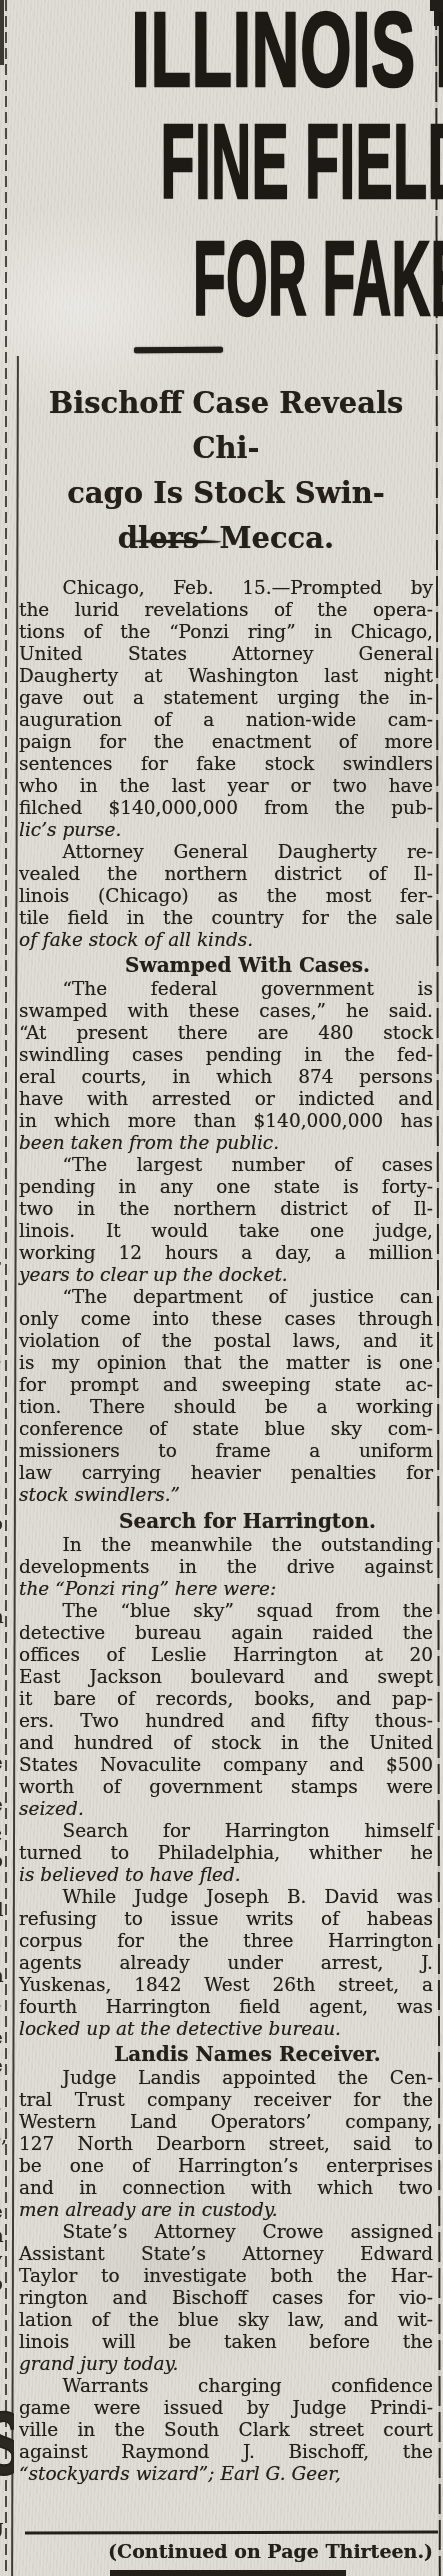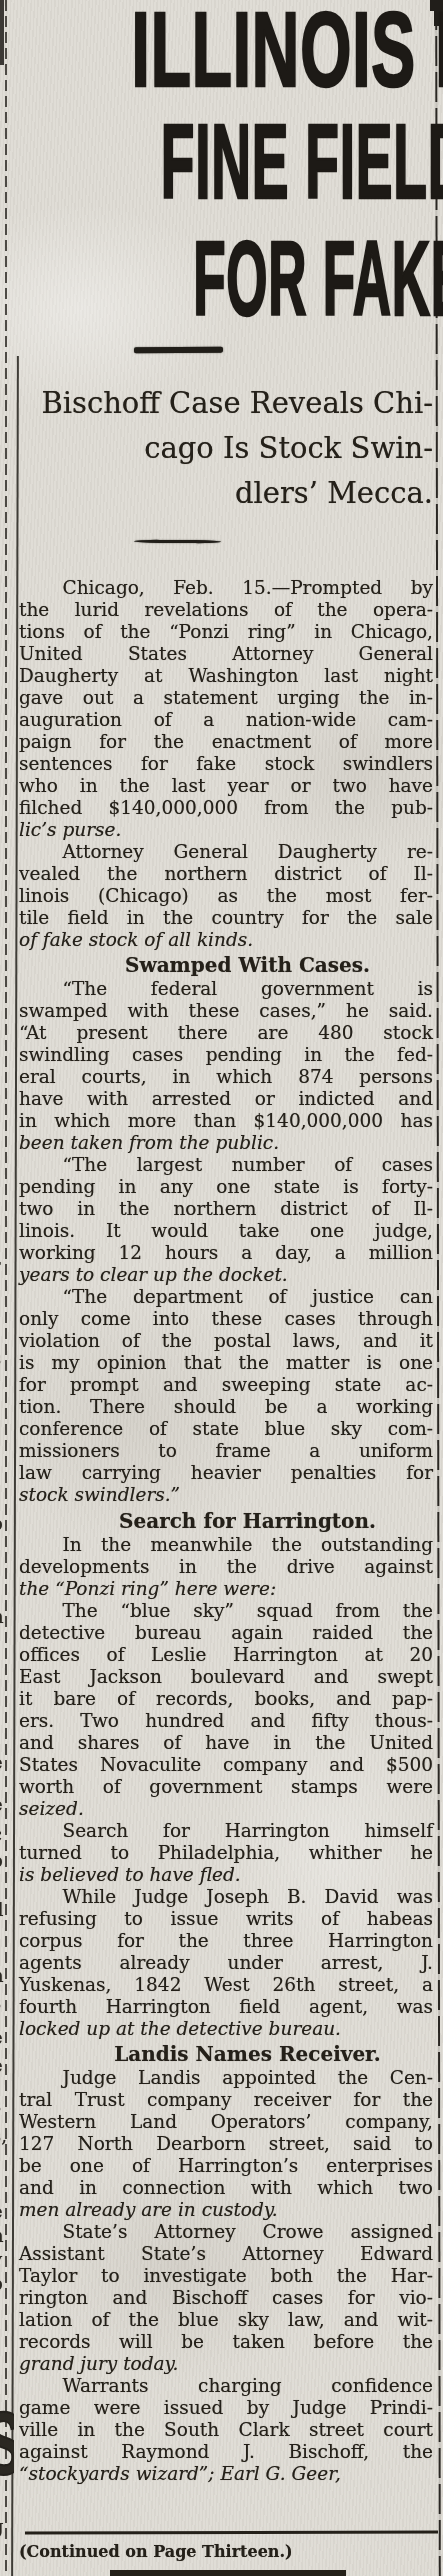--- a/index.html
+++ b/index.html
@@ -51,21 +51,21 @@
   #hl2>span{transform:scaleX(.52);}
   #hl3>span{transform:scaleX(.50);}
   .divider{position:absolute;background:#211e19;border-radius:2.1px;
     box-shadow:0 0 1.4px rgba(33,30,25,.8);}
   #divider-headline{left:134px;top:347px;width:89px;height:6.2px;transform:rotate(-.5deg);}
   #divider-subhead{left:134px;top:540px;width:87px;height:3.4px;transform:rotate(.4deg);
     border-radius:40%/60%;}
   
   #subhead{
     position:absolute;left:19px;top:381px;width:414px;
-    text-align:right;font-weight:normal;font-size:29px;line-height:45px;
+    text-align:center;font-weight:bold;font-size:29px;line-height:45px;
     color:#242019;text-shadow:0 0 0.7px rgba(36,32,25,.6);
   }
   
   #article-column{
     position:absolute;left:19px;top:577px;width:414px;
     font-size:18.5px;color:#242019;
     text-shadow:0 0 0.7px rgba(36,32,25,.5);
   }
   .ln{
     height:22px;line-height:22px;overflow:visible;
@@ -74,22 +74,22 @@
   .ln.last{text-align-last:left;font-style:italic;}
   .ln.first{text-indent:16.5px;padding-left:27px;}
   .sh{
     height:22px;line-height:22px;margin:3.4px 0 2.1px 0;
     text-align:center;font-weight:bold;font-size:20px;padding-left:43px;
   }
   
   #rule-above-continued{position:absolute;left:25px;top:2531px;width:413px;height:2.7px;
     background:#242019;transform:rotate(-.12deg);}
   #continued-line{
-    position:absolute;left:19px;top:2538px;width:414px;text-align:left;
-    font-weight:bold;font-size:16px;line-height:27.4px;color:#242019;
+    position:absolute;left:19px;top:2538px;width:414px;text-align:right;
+    font-weight:bold;font-size:19px;line-height:27.4px;color:#242019;
     text-shadow:0 0 0.7px rgba(36,32,25,.55);
   }
   #rule-bottom{position:absolute;left:110px;top:2570px;width:236px;height:6.9px;
     background:#242019;}
   
   .frag{
     position:absolute;width:12.3px;overflow:hidden;left:0;
     font-size:18.5px;line-height:20.6px;color:#2b2822;
     text-shadow:0 0 0.7px rgba(40,36,30,.5);
   }
@@ -179,21 +179,21 @@
       <div class="sh">Search for Harrington.</div>
       <div class="ln first">In the meanwhile the outstanding</div>
       <div class="ln">developments in the drive against</div>
       <div class="ln last">the “Ponzi ring” here were:</div>
       <div class="ln first">The “blue sky” squad from the</div>
       <div class="ln">detective bureau again raided the</div>
       <div class="ln">offices of Leslie Harrington at 20</div>
       <div class="ln">East Jackson boulevard and swept</div>
       <div class="ln">it bare of records, books, and pap-</div>
       <div class="ln">ers.  Two hundred and fifty thous-</div>
-      <div class="ln">and shares of have in the United</div>
+      <div class="ln">and hundred of stock in the United</div>
       <div class="ln">States Novaculite company and $500</div>
       <div class="ln">worth of government stamps were</div>
       <div class="ln last">seized.</div>
       <div class="ln first">Search for Harrington himself</div>
       <div class="ln">turned to Philadelphia, whither he</div>
       <div class="ln last">is believed to have fled.</div>
       <div class="ln first">While Judge Joseph B. David was</div>
       <div class="ln">refusing to issue writs of habeas</div>
       <div class="ln">corpus for the three Harrington</div>
       <div class="ln">agents already under arrest, J.</div>
@@ -206,21 +206,21 @@
       <div class="ln">Western Land Operators’ company,</div>
       <div class="ln">127 North Dearborn street, said to</div>
       <div class="ln">be one of Harrington’s enterprises</div>
       <div class="ln">and in connection with which two</div>
       <div class="ln last">men already are in custody.</div>
       <div class="ln first">State’s Attorney Crowe assigned</div>
       <div class="ln">Assistant State’s Attorney Edward</div>
       <div class="ln">Taylor to investigate both the Har-</div>
       <div class="ln">rington and Bischoff cases for vio-</div>
       <div class="ln">lation of the blue sky law, and wit-</div>
-      <div class="ln">records will be taken before the</div>
+      <div class="ln">linois will be taken before the</div>
       <div class="ln last">grand jury today.</div>
       <div class="ln first">Warrants charging confidence</div>
       <div class="ln">game were issued by Judge Prindi-</div>
       <div class="ln">ville in the South Clark street court</div>
       <div class="ln">against Raymond J. Bischoff, the</div>
       <div class="ln last">“stockyards wizard”; Earl G. Geer,</div>
     </div>
 
   <div id="rule-above-continued"></div>
   <div id="continued-line">(Continued on Page Thirteen.)</div>

